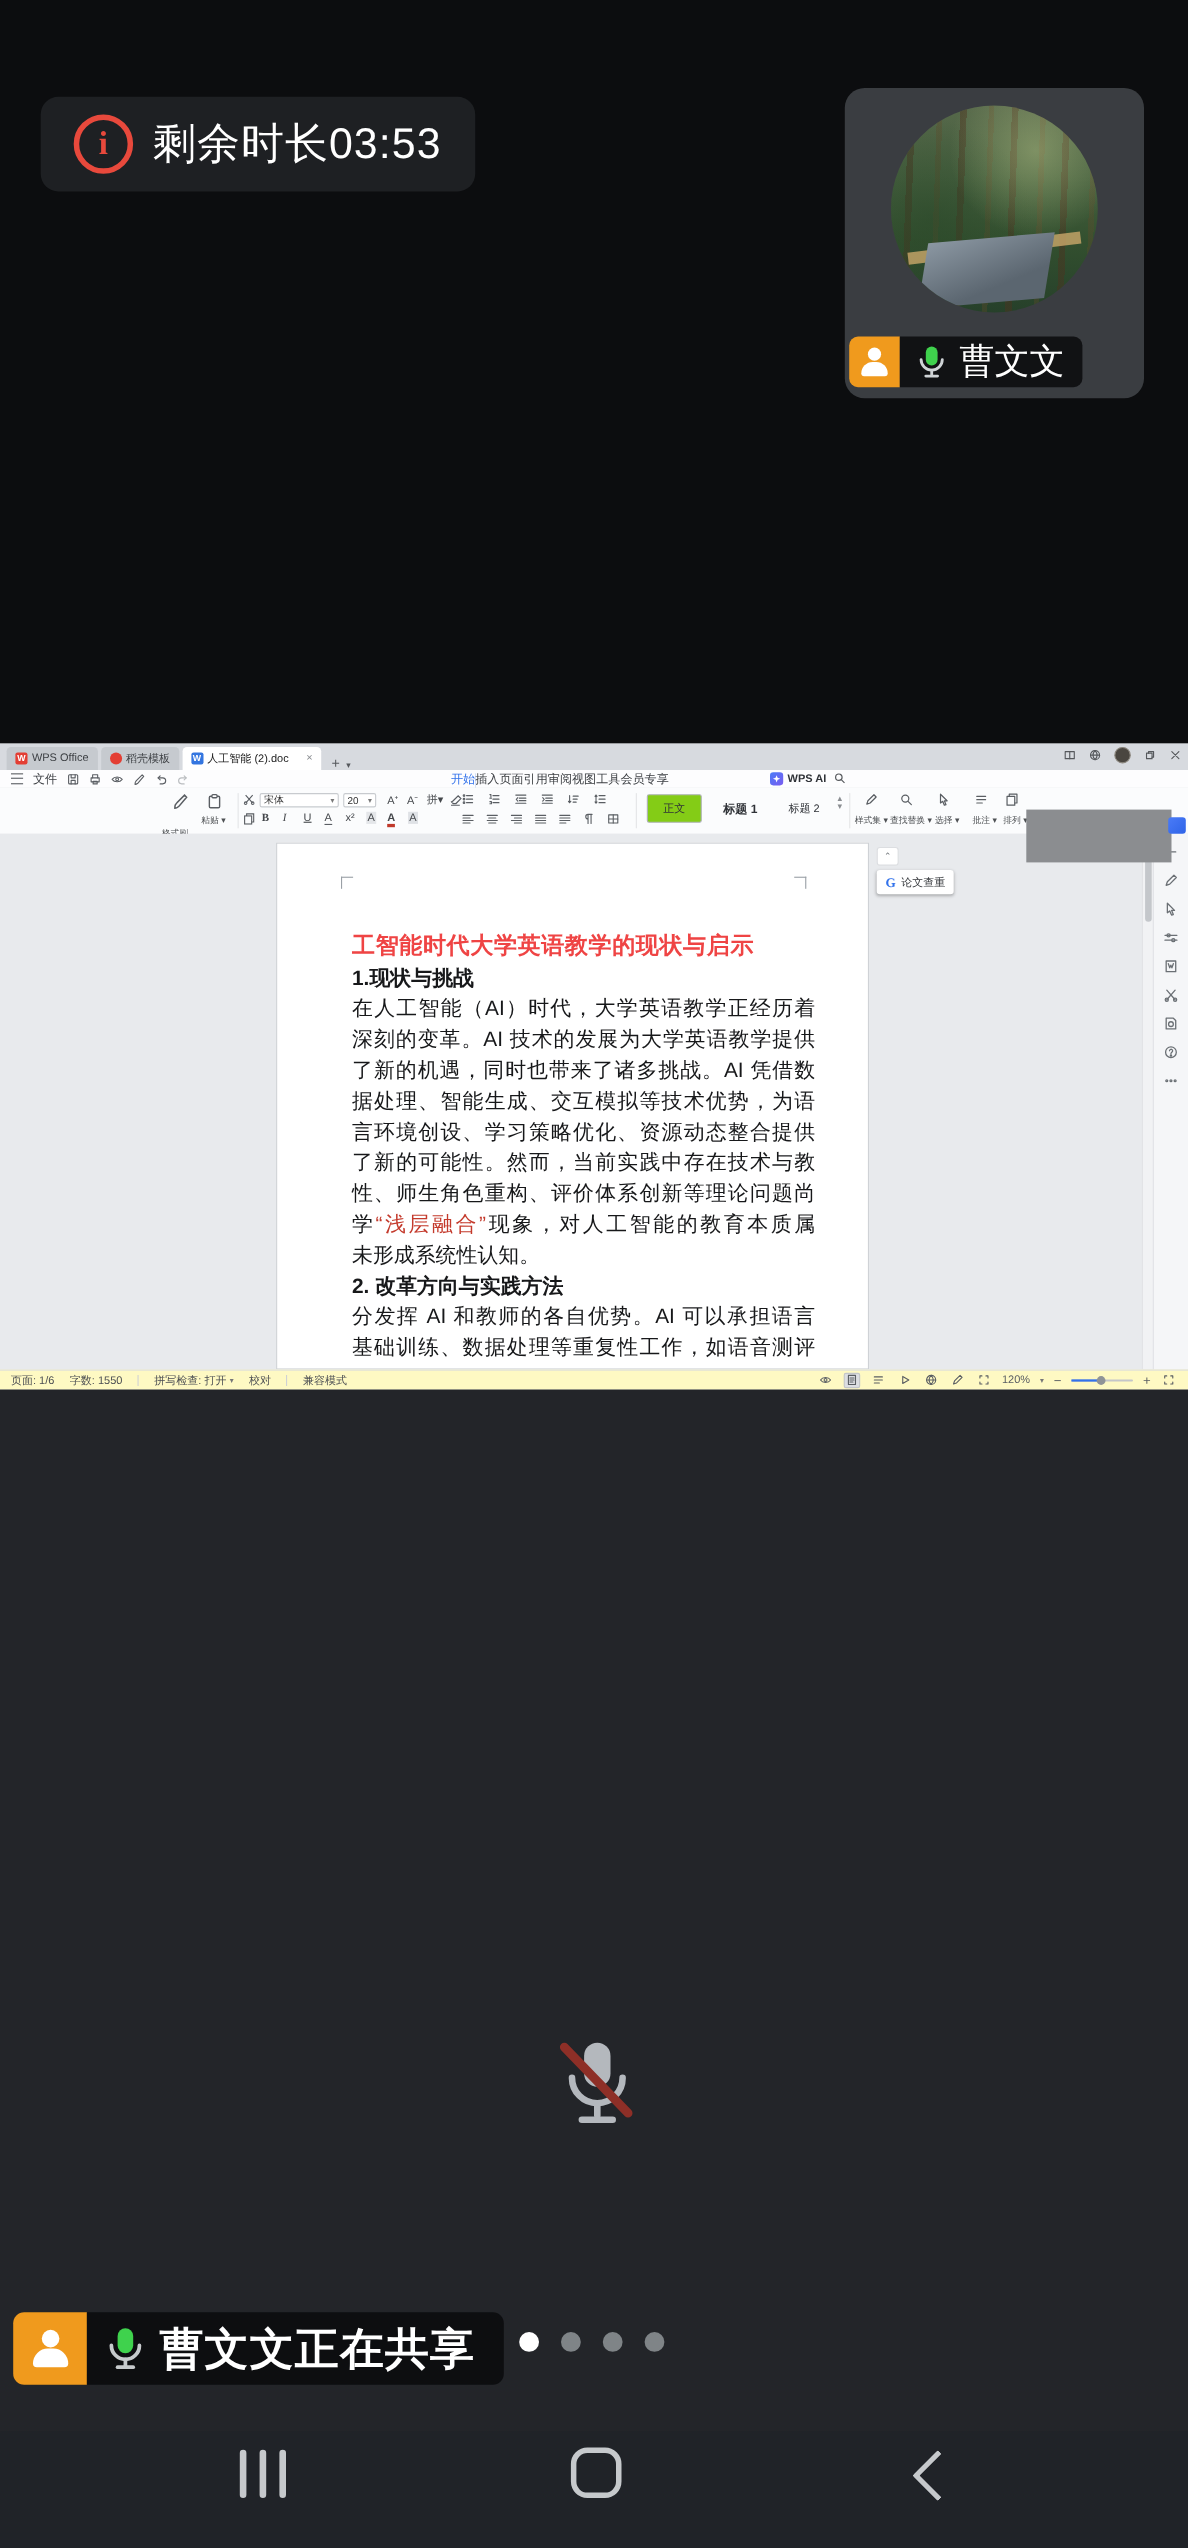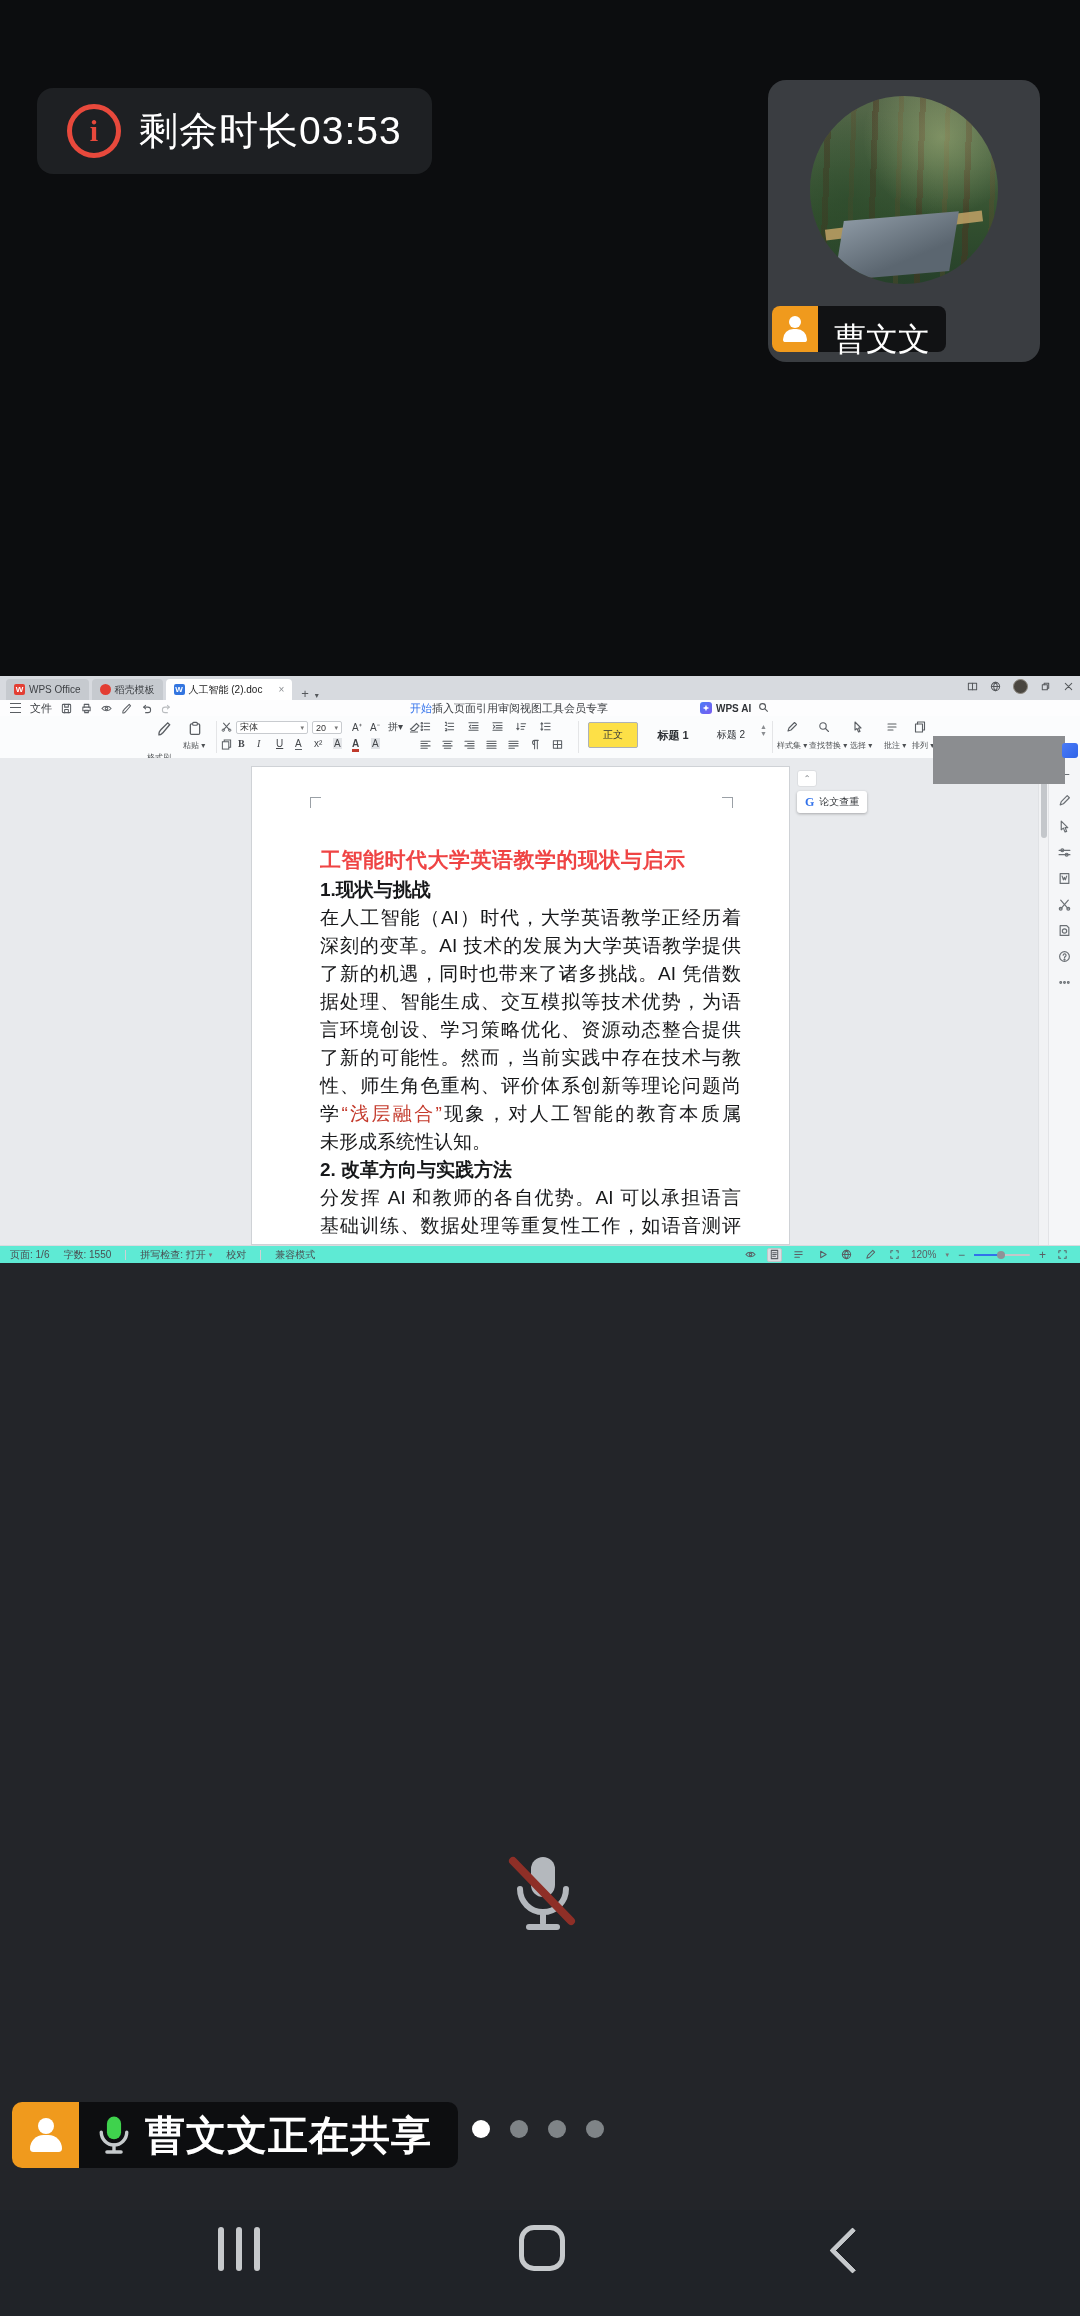--- a/index.html
+++ b/index.html
@@ -26,21 +26,21 @@
   .avatar .light{position:absolute;inset:0;
     background:radial-gradient(circle at 70% 22%,rgba(220,230,160,.35),rgba(0,0,0,0) 40%),radial-gradient(circle at 20% 55%,rgba(40,70,40,.5),rgba(0,0,0,0) 50%);}
   .avatar .hut{position:absolute;left:16%;bottom:4%;width:60%;height:32%;
     background:linear-gradient(160deg,#8b97a2,#5b6670 70%);transform:skewX(-14deg) rotate(-5deg);}
   .avatar .beam{position:absolute;left:8%;bottom:28%;width:84%;height:6%;
     background:#caa86a;transform:rotate(-7deg);opacity:.8;}
   .tile-name{position:absolute;left:4px;bottom:10px;height:46px;display:flex;align-items:stretch;}
   .tile-badge{width:46px;background:#f09a1d;border-radius:8px 0 0 8px;
     display:flex;align-items:center;justify-content:center;}
   .tile-label{background:rgba(10,11,13,.85);border-radius:0 8px 8px 0;
-    display:flex;align-items:center;gap:12px;padding:0 16px;flex-direction:column;}
+    display:flex;align-items:center;gap:12px;padding:0 16px;}
   .tile-label .nm{color:#fff;font-size:32px;}
   .person{position:relative;width:26px;height:26px;}
   .person::before{content:"";position:absolute;left:7px;top:0;width:12px;height:12px;border-radius:50%;background:#fff;}
   .person::after{content:"";position:absolute;left:1px;top:13px;width:24px;height:13px;border-radius:12px 12px 3px 3px;background:#fff;}
 
   
   .wps{position:absolute;left:0;top:676px;width:1080px;height:587px;background:#fff;font-family:"Liberation Sans",sans-serif;}
   .wps-tabbar{position:absolute;left:0;top:0;width:100%;height:24px;background:#d7dadf;
     display:flex;align-items:flex-end;padding-left:6px;box-sizing:border-box;}
   .wtab{height:21px;display:flex;align-items:center;gap:4px;padding:0 8px;margin-right:3px;
@@ -70,21 +70,21 @@
 
   .wps-ribbon{position:absolute;left:0;top:40px;width:100%;height:42px;background:#fbfcfd;border-bottom:1px solid #e3e4e6;}
   .rb{position:absolute;color:#5a5e63;font-size:9px;white-space:nowrap;}
   .rb-label{font-size:8px;color:#4e5154;}
   .vdiv{position:absolute;top:5px;width:1px;height:32px;background:#e4e5e7;}
   .fbox{position:absolute;height:13px;border:1px solid #c8cbcf;border-radius:2px;background:#fff;
     display:flex;align-items:center;justify-content:space-between;padding:0 3px;font-size:9px;color:#333;box-sizing:border-box;}
   .chr{font-size:10px;color:#44474b;}
   .style-chip{position:absolute;top:6px;height:26px;box-sizing:border-box;display:flex;align-items:center;justify-content:center;
     font-size:10px;color:#2f3237;}
-  .style-chip.sel{border:1px solid #aeb2b7;border-radius:2px;background:#fde047;}
+  .style-chip.sel{border:1px solid #aeb2b7;border-radius:2px;background:#84cc16;}
   .redact{position:absolute;left:933px;top:20px;width:132px;height:48px;background:#8b8d90;z-index:6;}
   .blue-chip{position:absolute;left:1062px;top:27px;width:16px;height:15px;border-radius:3px;
     background:linear-gradient(135deg,#4a7bf7,#2f64e8);z-index:7;}
 
   .wps-docarea{position:absolute;left:0;top:82px;width:1048px;height:487px;background:#e8eaed;overflow:hidden;}
   .page{position:absolute;left:251px;top:8px;width:539px;height:479px;background:#fff;
     border:1px solid #cfd2d6;box-sizing:border-box;overflow:hidden;}
   .cropmark{position:absolute;width:10px;height:10px;}
   .cm-tl{left:58px;top:30px;border-left:1px solid #9aa0a6;border-top:1px solid #9aa0a6;}
   .cm-tr{left:470px;top:30px;border-right:1px solid #9aa0a6;border-top:1px solid #9aa0a6;}
@@ -98,21 +98,21 @@
     border-radius:3px;display:flex;align-items:center;justify-content:center;color:#6b7075;font-size:8px;}
   .paper-chip{position:absolute;left:797px;top:33px;height:22px;background:#fff;border-radius:3px;
     box-shadow:0 1px 3px rgba(0,0,0,.28);display:flex;align-items:center;gap:5px;padding:0 8px;font-size:10px;color:#33363a;}
   .g-ico{color:#3272eb;font-weight:bold;font-size:12px;font-family:"Liberation Serif",serif;}
   .vscroll{position:absolute;right:0;top:0;width:9px;height:100%;background:#f1f2f4;border-left:1px solid #e0e2e5;}
   .vthumb{position:absolute;right:1px;top:16px;width:6px;height:64px;border-radius:3px;background:#c4c7cb;}
 
   .wps-rail{position:absolute;right:0;top:82px;width:32px;height:487px;background:#f5f6f8;border-left:1px solid #e2e3e6;
     display:flex;flex-direction:column;align-items:center;padding-top:10px;box-sizing:border-box;gap:13px;color:#6b7075;}
 
-  .wps-status{position:absolute;left:0;top:569px;width:100%;height:18px;background:#5eead4;border-top:1px solid #d9dbde;
+  .wps-status{position:absolute;left:0;top:569px;width:100%;height:18px;background:#fef9c3;border-top:1px solid #d9dbde;
     display:flex;align-items:center;font-size:10px;color:#4b4e52;padding:0 10px;box-sizing:border-box;}
   .st-item{margin-right:14px;white-space:nowrap;display:flex;align-items:center;gap:3px;}
   .st-sep{width:1px;height:10px;background:#cfd1d4;margin-right:14px;}
   .st-right{margin-left:auto;display:flex;align-items:center;gap:9px;color:#5a5e63;}
   .st-ico{display:flex;align-items:center;justify-content:center;width:15px;height:14px;}
   .st-ico.sel{background:#dcdee2;border:1px solid #c2c5c9;border-radius:2px;box-sizing:border-box;}
   .zoom-slider{width:56px;height:2px;background:#c4c6c9;position:relative;border-radius:1px;}
   .zoom-fill{position:absolute;left:0;top:0;height:2px;width:26px;background:#3272eb;}
   .zoom-knob{position:absolute;left:23px;top:-3px;width:8px;height:8px;border-radius:50%;background:#8f9397;}
 

